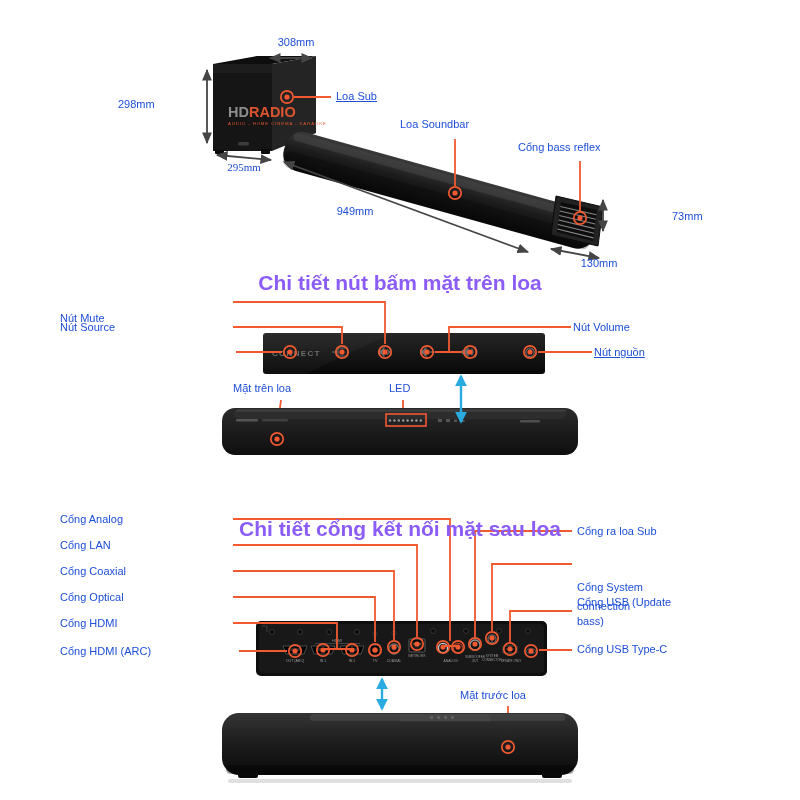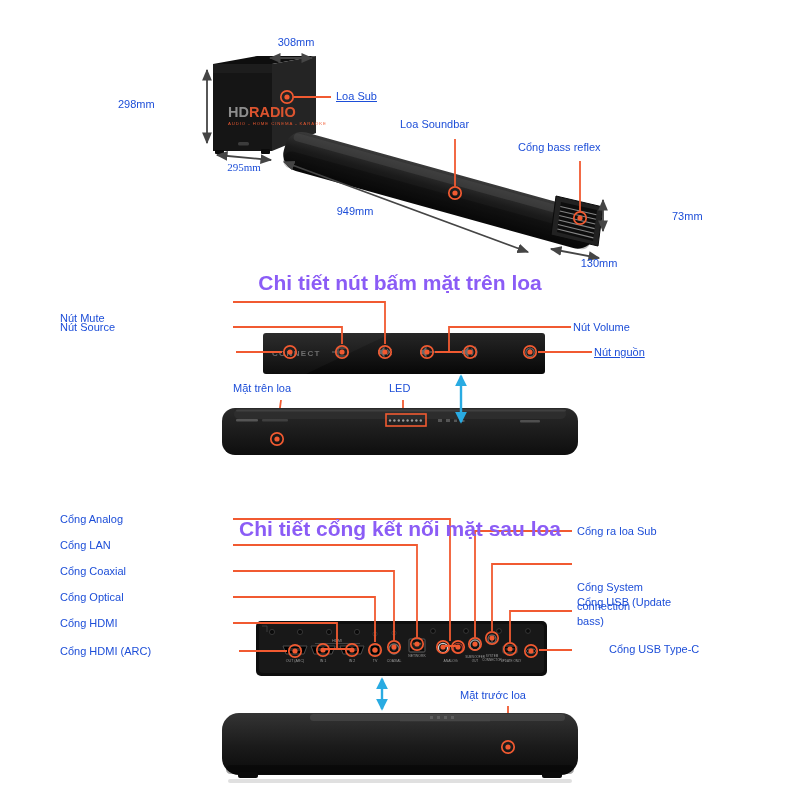--- a/index.html
+++ b/index.html
@@ -317,16 +317,16 @@
 <div class="title" style="top:485px;margin-top:32px;">Chi tiết cổng kết nối mặt sau loa</div>
 <div class="lbl r" style="left:60px;top:537px;width:170px;">Cổng LAN</div>
 <div class="lbl r" style="left:60px;top:511px;width:170px;">Cổng Analog</div>
 <div class="lbl r" style="left:60px;top:563px;width:170px;">Cổng Coaxial</div>
 <div class="lbl r" style="left:60px;top:589px;width:170px;">Cổng Optical</div>
 <div class="lbl r" style="left:60px;top:643px;width:170px;">Cổng HDMI (ARC)</div>
 <div class="lbl r" style="left:60px;top:615px;width:170px;">Cổng HDMI</div>
 <div class="lbl" style="left:577px;top:523px;">Cổng ra loa Sub</div>
 <div class="lbl wrap" style="left:577px;top:550px;width:105px;margin-top:28px;">Cổng System connection</div>
 <div class="lbl wrap" style="left:577px;top:593px;width:110px;">Cổng USB (Update bass)</div>
-<div class="lbl" style="left:577px;top:641px;margin-left:32px;">Cổng USB Type-C</div>
+<div class="lbl" style="left:577px;top:641px;">Cổng USB Type-C</div>
 <div class="lbl" style="left:460px;top:687px;">Mặt trước loa</div>
 
 </div>
 
 </body></html>

